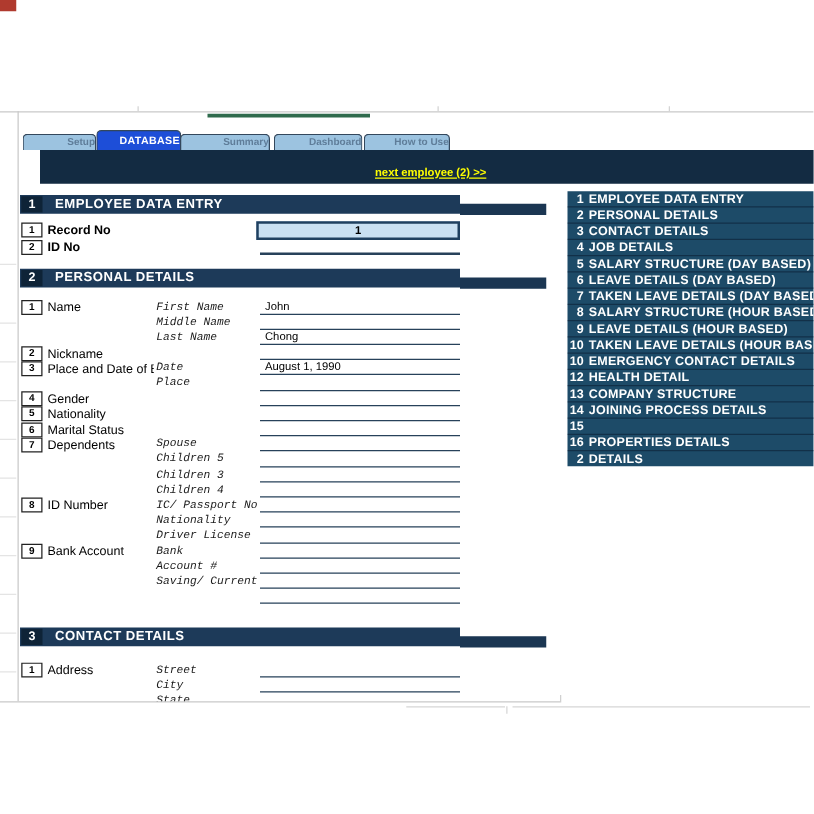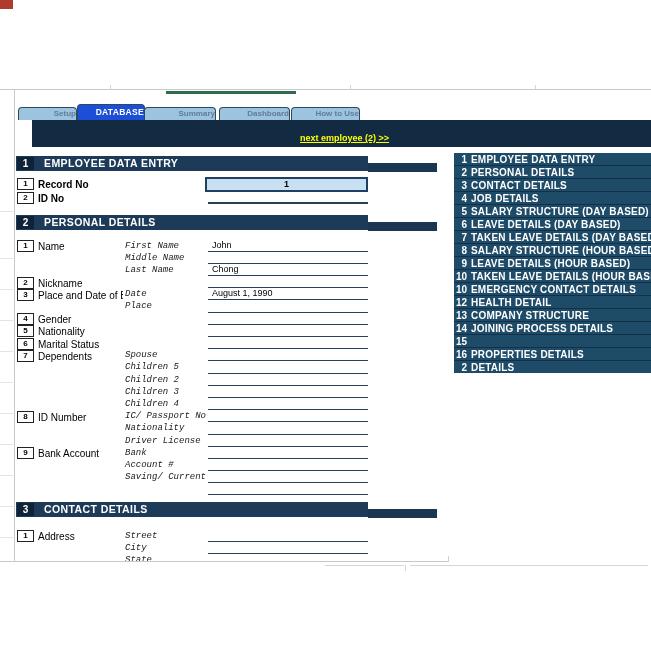--- a/index.html
+++ b/index.html
@@ -200,26 +200,20 @@
           <span class="fval"></span>
         </div>
     </div>
     <div class="frow">
       <div class="fsub">Children 5</div>
       <div class="fline">
           <span class="fval"></span>
         </div>
     </div>
     <div class="frow">
-      <div class="fsub">Children 2</div>
-      <div class="fline">
-          <span class="fval"></span>
-        </div>
-    </div>
-    <div class="frow">
       <div class="fsub">Children 3</div>
       <div class="fline">
           <span class="fval"></span>
         </div>
     </div>
     <div class="frow">
       <div class="fsub">Children 4</div>
       <div class="fline">
           <span class="fval"></span>
         </div>

